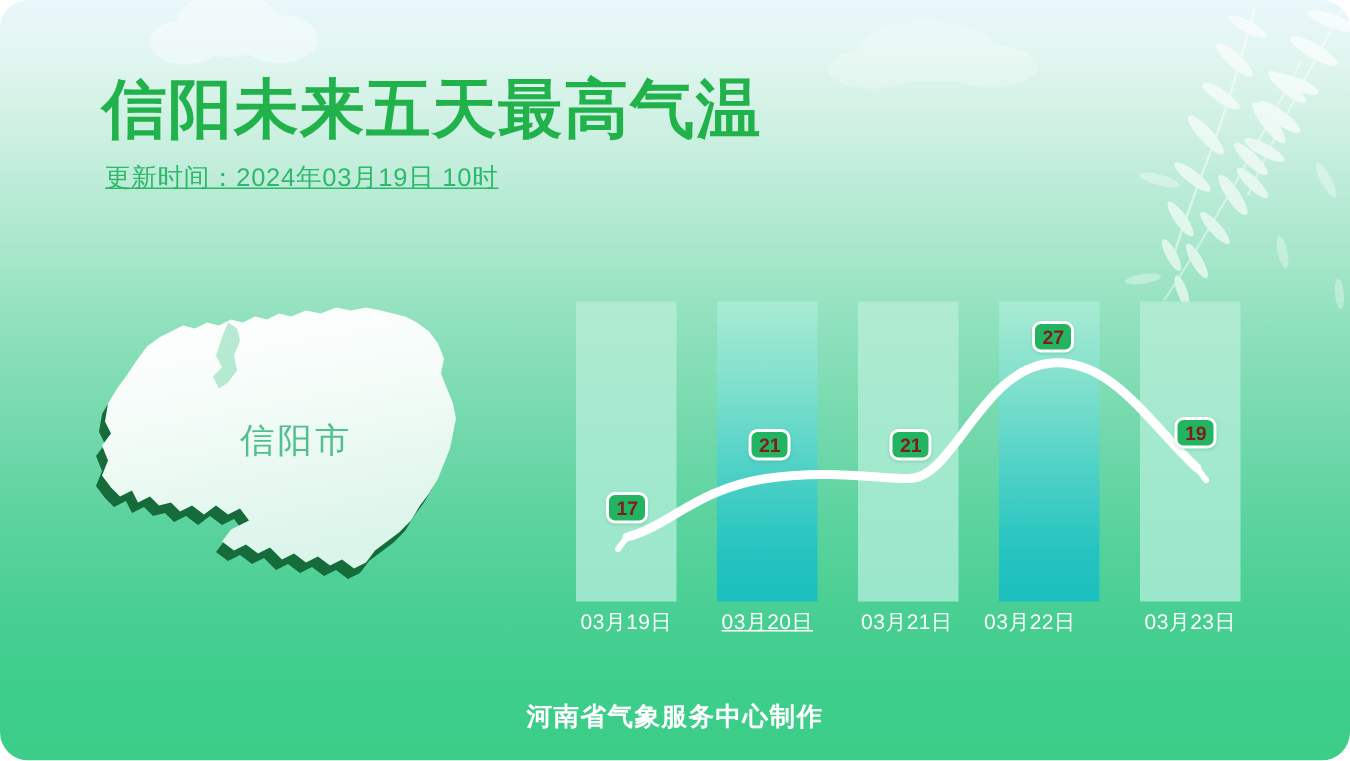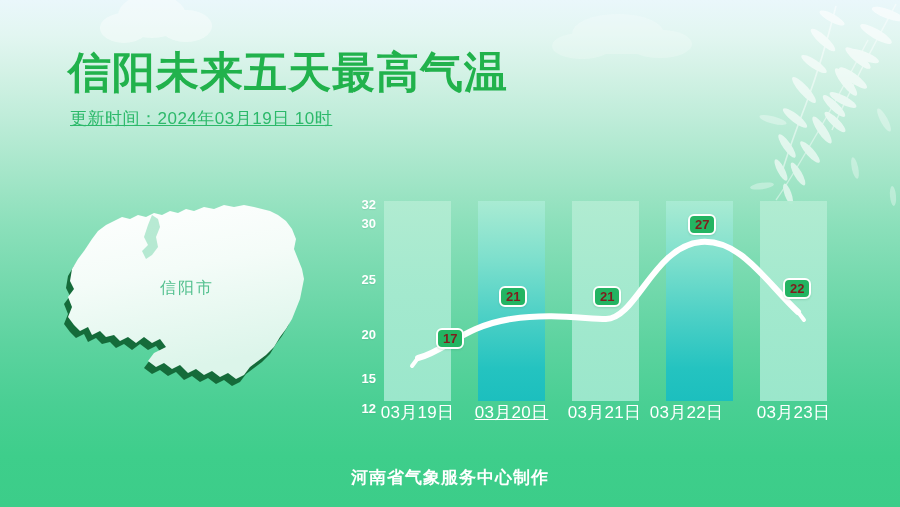--- a/index.html
+++ b/index.html
@@ -15,20 +15,21 @@
       #e2f6f1 7%,
       #d4f2e6 14%,
       #bdecd8 24%,
       #a5e6c9 34%,
       #8ce0bb 44%,
       #74d9ad 56%,
       #5cd39f 68%,
       #49cf93 80%,
       #3ece8b 90%,
       #3ccd89 100%);
+    border-radius:19px;
   }
   .layer{position:absolute;top:0;left:0;width:900px;height:507px;}
   .nosel{user-select:none;}
 
   
   #title{
     position:absolute;left:68px;top:44px;
     font-size:43px;font-weight:bold;letter-spacing:1px;
     color:#21b24c;
     white-space:nowrap;
@@ -38,21 +39,21 @@
     font-size:17px;font-weight:normal;letter-spacing:.5px;
     color:#2cb96a;
     white-space:nowrap;
     text-decoration:underline;
   }
 
   
   #map-wrap{position:absolute;left:48px;top:185px;width:290px;height:210px;}
   #map-label{
     position:absolute;left:160px;top:278px;
-    font-size:16px;color:#52c08e;letter-spacing:2px;
+    font-size:23px;color:#52c08e;letter-spacing:2px;
     white-space:nowrap;
   }
 
   
   #chart{position:absolute;left:336px;top:186px;width:530px;height:240px;}
   .ytick{
     position:absolute;right:0;width:30px;text-align:right;
     font-size:13px;font-weight:bold;color:#ffffff;
     line-height:13px;
     text-shadow:0 1px 1px rgba(60,160,120,.22);
@@ -62,21 +63,21 @@
   .bar{position:absolute;bottom:25px;}
   .bar.light{
     background:linear-gradient(180deg,#b2ecd2 0%,#a6ead0 45%,#9fe8ce 100%);
     opacity:.95;
   }
   .bar.teal{
     background:linear-gradient(180deg,#a9ebd3 0%,#7fe0cd 28%,#4fd1c6 56%,#24c3c0 84%,#1cbfbe 100%);
   }
   .xtick{
     position:absolute;bottom:2px;
-    font-size:17px;color:#ffffff;text-align:center;
+    font-size:14px;color:#ffffff;text-align:center;
     white-space:nowrap;letter-spacing:.3px;margin-top:43px;
   }
 
   #curve{position:absolute;left:0;top:0;width:530px;height:240px;}
 
   .badge{
     position:absolute;
     min-width:24px;height:21px;
     padding:0 5px;
     box-sizing:border-box;
@@ -262,28 +263,20 @@
 
       <path fill="#7fd9b0" opacity=".55" d="
         M104,30 L100,40 L96,52 L100,60 L94,66 L98,74 L104,70
         L110,62 L108,52 L112,42 L110,34 Z"></path>
     </svg>
   </div>
   <div id="map-label" class="nosel">信阳市</div>
 
   <div id="chart">
 
-    <div id="ylabels">
-      <div class="ytick nosel" style="top:12px">32</div>
-      <div class="ytick nosel" style="top:31px">30</div>
-      <div class="ytick nosel" style="top:87px">25</div>
-      <div class="ytick nosel" style="top:142px">20</div>
-      <div class="ytick nosel" style="top:186px">15</div>
-      <div class="ytick nosel" style="top:216px">12</div>
-    </div>
 
     <div class="bar light" style="left:48px;width:67px;height:200px;"></div>
     <div class="bar teal" style="left:142px;width:67px;height:200px;"></div>
     <div class="bar light" style="left:236px;width:67px;height:200px;"></div>
     <div class="bar teal" style="left:330px;width:67px;height:200px;"></div>
     <div class="bar light" style="left:424px;width:67px;height:200px;"></div>
 
     <div class="xtick nosel" style="left:40px;width:83px;">03月19日</div>
     <div class="xtick nosel" style="left:134px;width:83px;text-decoration:underline;">03月20日</div>
     <div class="xtick nosel" style="left:227px;width:83px;">03月21日</div>
@@ -294,23 +287,23 @@
       <path d="M 82,172
                C 110,165 128,140 175,133
                C 215,127 250,133 270,133
                C 300,133 318,60 365,56
                C 405,53 430,96 462,126" fill="none" stroke="#ffffff" stroke-width="6" stroke-linecap="round" stroke-linejoin="round"></path>
 
       <path d="M 82,172 L 76,180" fill="none" stroke="#ffffff" stroke-width="4" stroke-linecap="round"></path>
       <path d="M 462,126 L 468,134" fill="none" stroke="#ffffff" stroke-width="4" stroke-linecap="round"></path>
     </svg>
 
-    <div class="badge nosel" style="left:68px;top:142px;margin-left:32px;">17</div>
+    <div class="badge nosel" style="left:68px;top:142px;">17</div>
     <div class="badge nosel" style="left:163px;top:100px;">21</div>
     <div class="badge nosel" style="left:257px;top:100px;">21</div>
     <div class="badge nosel" style="left:352px;top:28px;">27</div>
-    <div class="badge nosel" style="left:447px;top:92px;">22</div>
+    <div class="badge nosel" style="left:447px;top:92px;">19</div>
 
   </div>
 
   <div id="footer" class="nosel">河南省气象服务中心制作</div>
 
 </div>
 
 </body></html>

